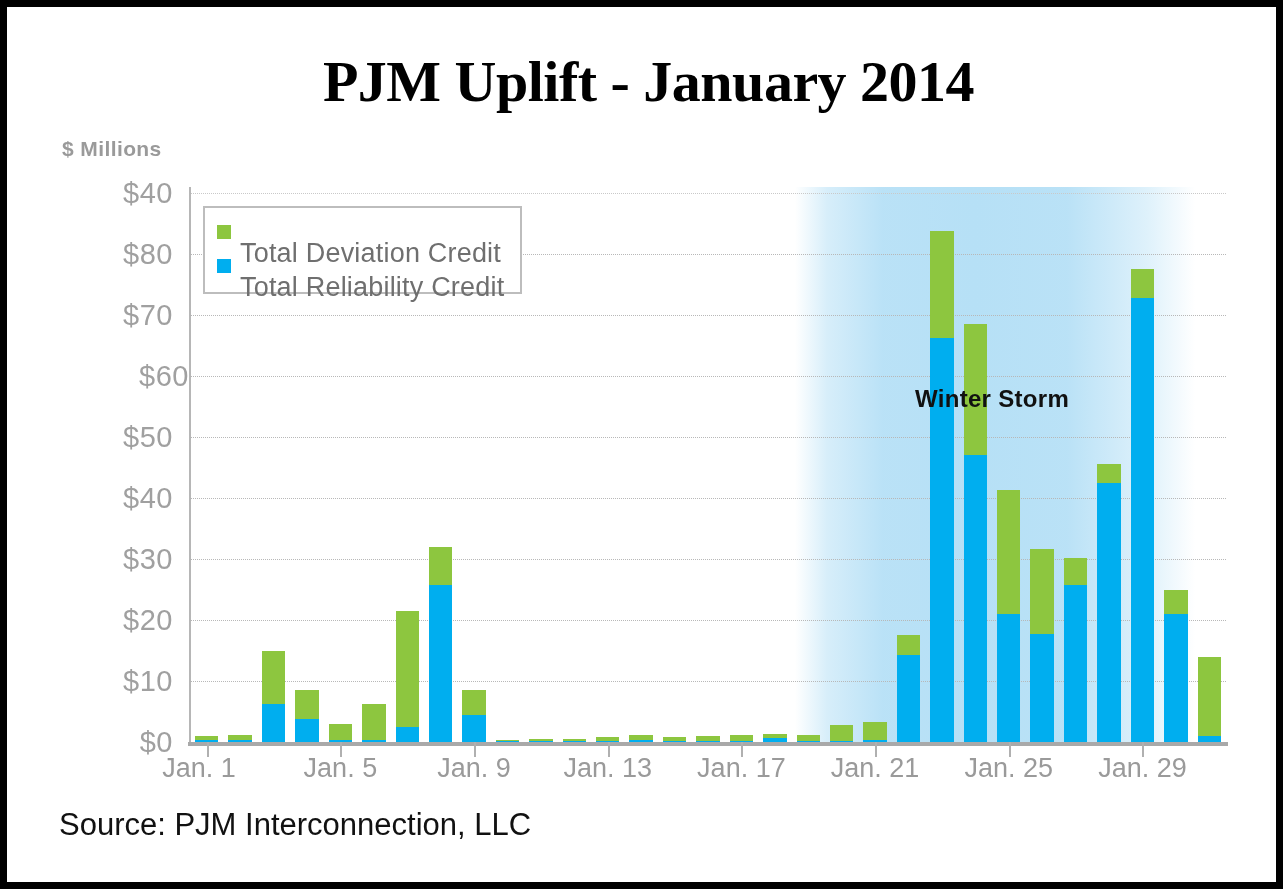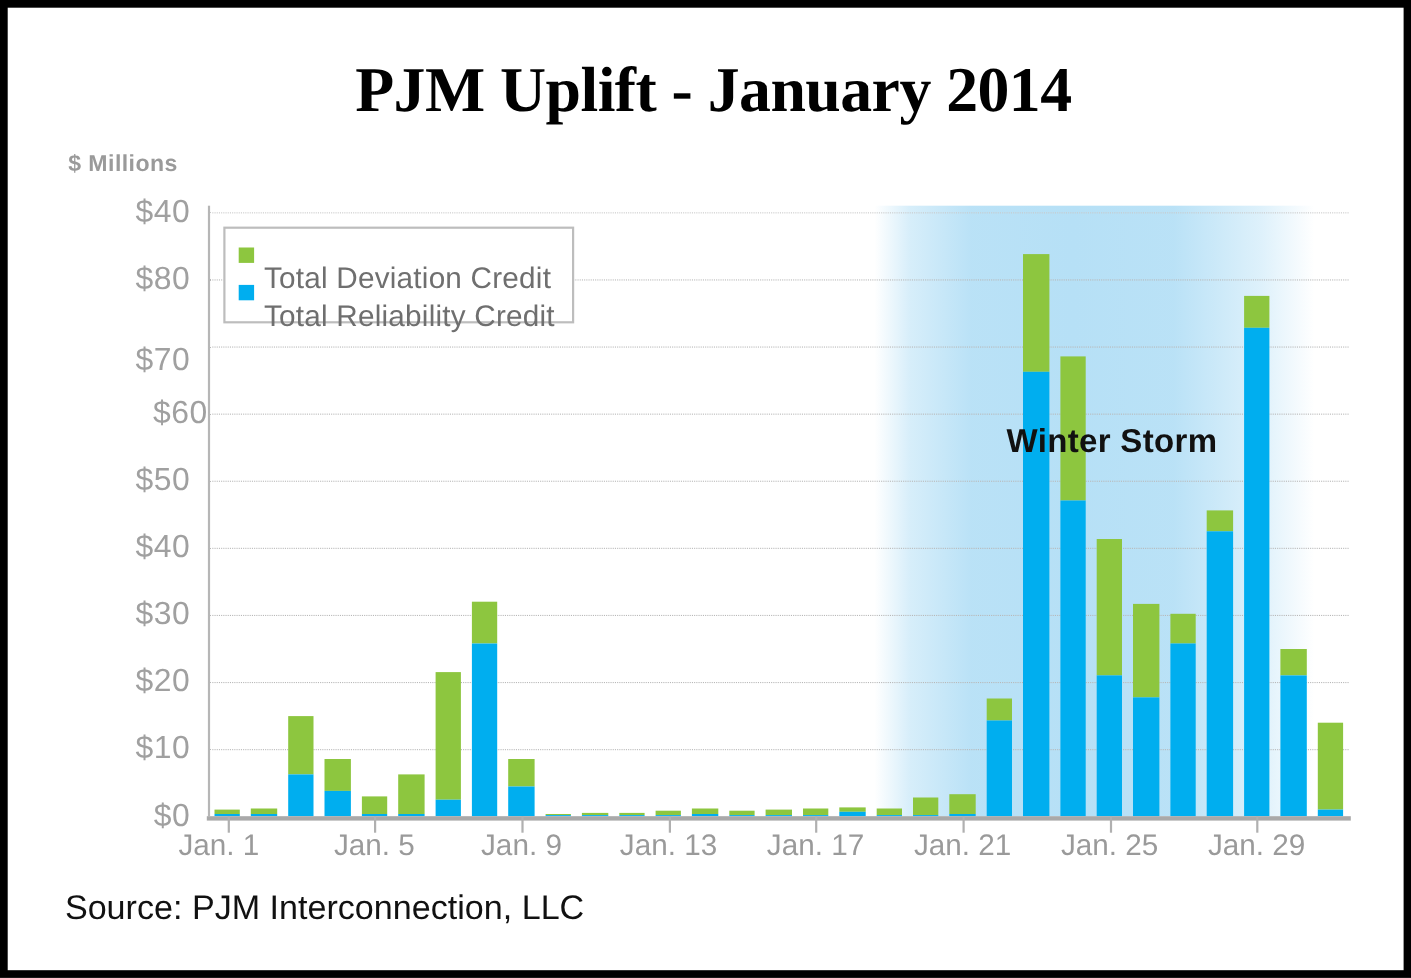--- a/index.html
+++ b/index.html
@@ -171,21 +171,21 @@
     letter-spacing: 0.2px;
     white-space: nowrap;
     margin-top: 42px;
   }
 
   
   #winter-storm-annotation {
     position: absolute;
     left: 908px;
     top: 378px;
-    font-size: 30px;
+    font-size: 24px;
     font-weight: bold;
     color: #111111;
     letter-spacing: 0.3px;
     white-space: nowrap;
   }
 
   
   #source-note {
     position: absolute;
     left: 52px;
@@ -205,21 +205,21 @@
   <div id="axis-unit-label">$ Millions</div>
 
   <div id="y-tick-labels">
       <div class="y-tick" style="left: 48px; top: 735px;">$0</div>
       <div class="y-tick" style="left: 48px; top: 674px;">$10</div>
       <div class="y-tick" style="left: 48px; top: 613px;">$20</div>
       <div class="y-tick" style="left: 48px; top: 552px;">$30</div>
       <div class="y-tick" style="left: 48px; top: 491px;">$40</div>
       <div class="y-tick" style="left: 48px; top: 430px;">$50</div>
       <div class="y-tick" style="left: 64px; top: 369px;">$60</div>
-      <div class="y-tick" style="left: 48px; top: 308px; margin-top: 13px;">$70</div>
+      <div class="y-tick" style="left: 48px; top: 308px;">$70</div>
       <div class="y-tick" style="left: 48px; top: 247px;">$80</div>
       <div class="y-tick" style="left: 48px; top: 186px;">$40</div>
     </div>
 
   <div id="plot-area">
     <div id="winter-storm-band"></div>
     <div id="gridlines">
         <div class="gridline" style="top: 488px;"></div>
         <div class="gridline" style="top: 427px;"></div>
         <div class="gridline" style="top: 366px;"></div>

